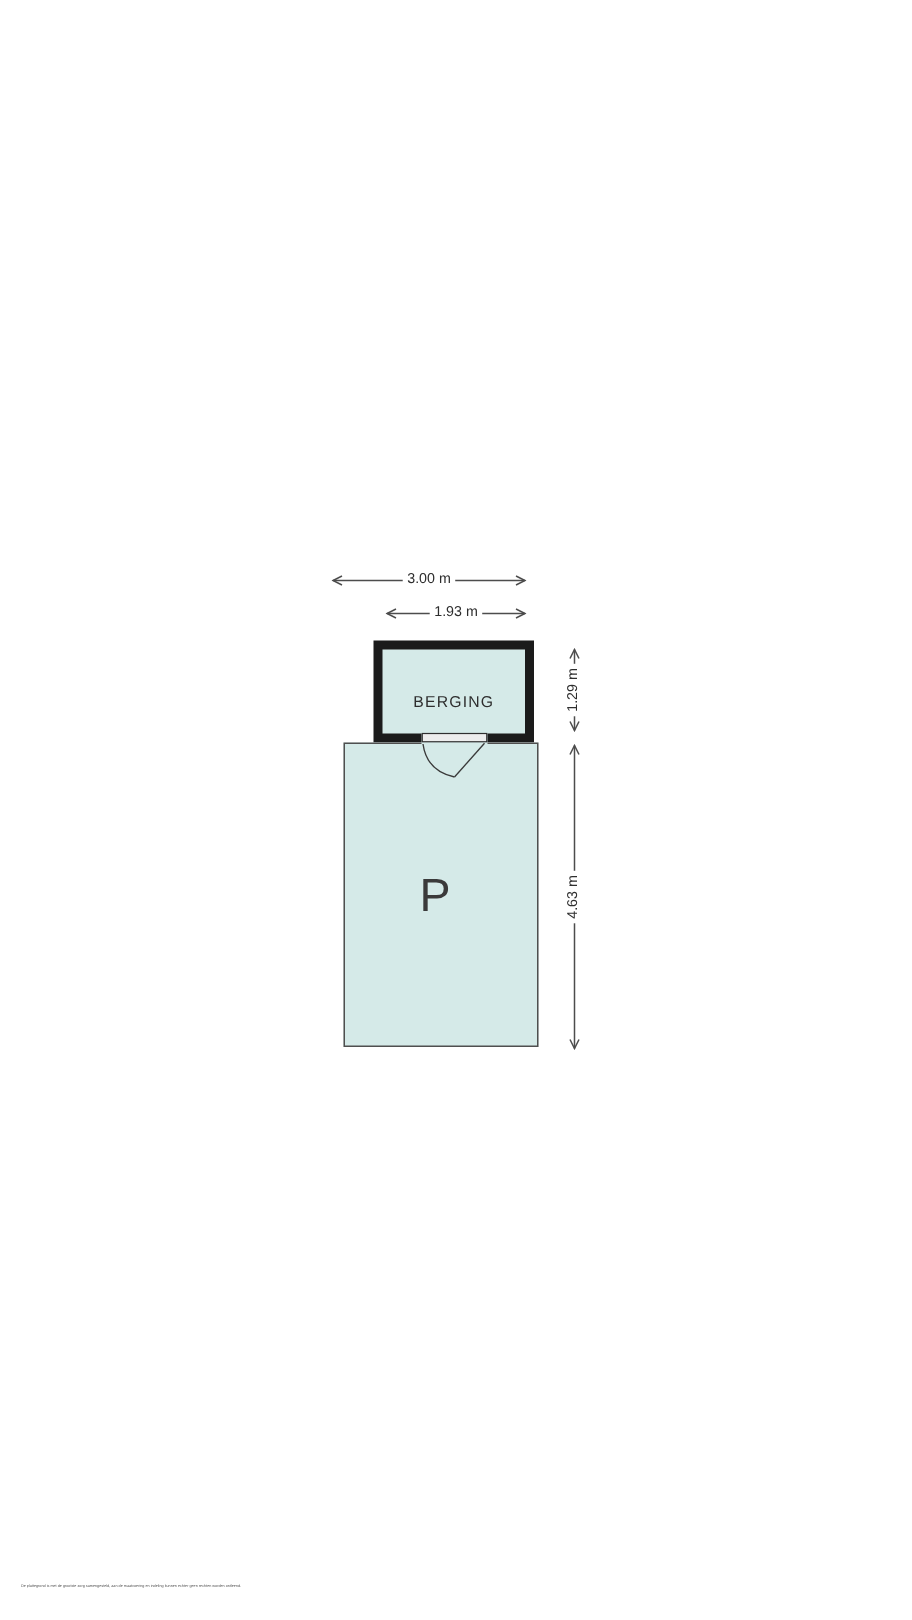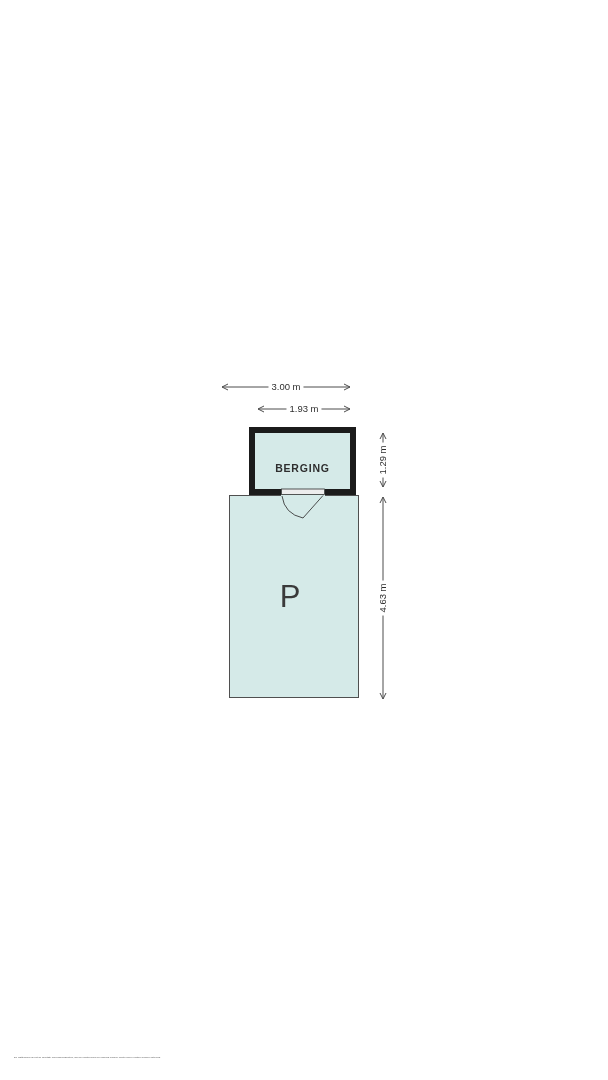--- a/index.html
+++ b/index.html
@@ -50,21 +50,20 @@
   }
   .berging-inner {
     position: absolute;
     inset: 6px;
     background: var(--room_fill, #d5eae8);
     display: flex;
     align-items: center;
     justify-content: center;
     padding-top: 14px;
     box-sizing: border-box;
-    font-weight: bold;
   }
   .room-label-berging {
     font-size: 10.5px;
     letter-spacing: 0.8px;
     color: var(--text, #2e2e2e);
   }
   .parking {
     position: absolute;
     left: 229px;
     top: 495px;

